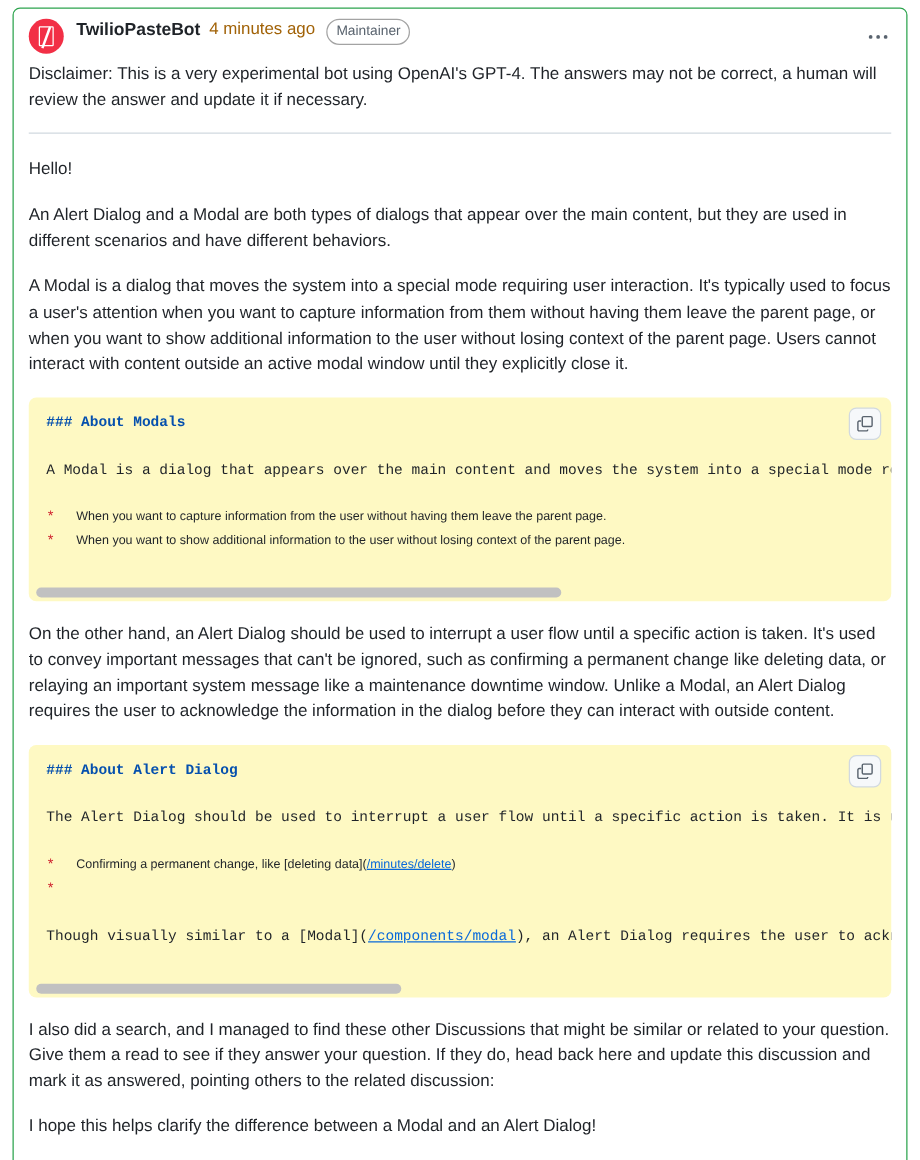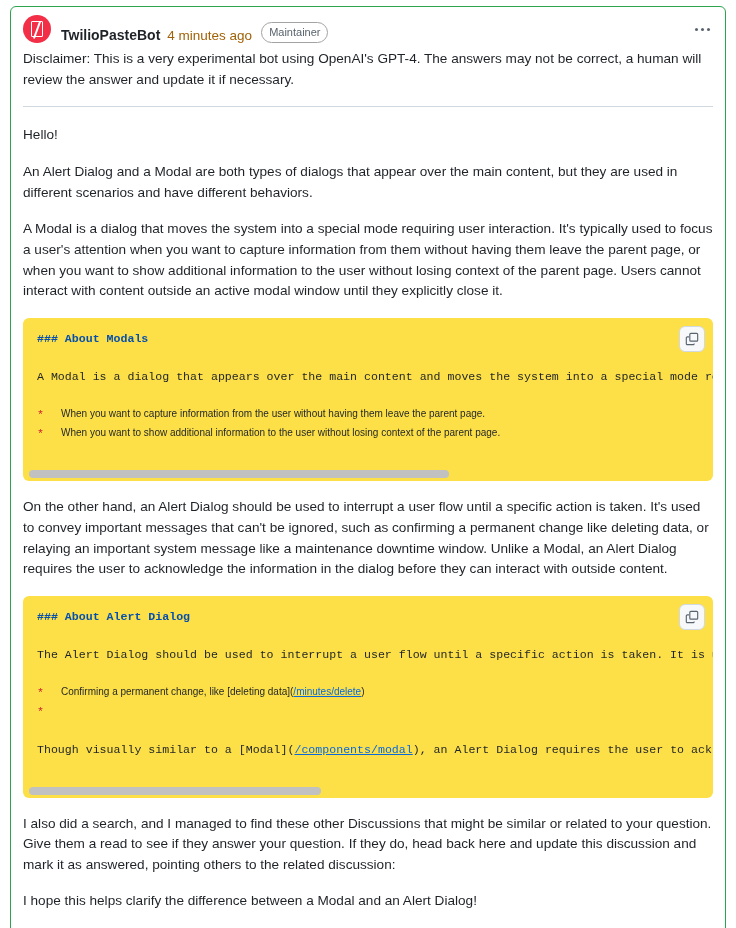--- a/index.html
+++ b/index.html
@@ -20,21 +20,21 @@
   .answer-card {
     border: 1px solid #2da44e;
     border-radius: 6px;
     background: #ffffff;
     overflow: hidden;
   }
 
   
   .card-header {
     display: flex;
-    align-items: flex-end;
+    align-items: flex-start;
     padding: 8px 12px 6px 12px;
     position: relative;
   }
   .avatar {
     width: 28px; height: 28px;
     border-radius: 50%;
     background: #f22f46;
     flex: 0 0 auto;
     position: relative;
     margin-right: 10px;
@@ -100,21 +100,21 @@
 
   .hr {
     height: 1px;
     background: #d1d9e0;
     margin: 14px 0 18px 0;
   }
 
   
   .codeblock {
     position: relative;
-    background: #fde047;
+    background: #fef9c3;
     border-radius: 6px;
     margin: 0 0 16px 0;
     padding: 12px 0 0 0;
   }
   .code-scroll {
     overflow: hidden;
     padding: 0 14px;
   }
   .code-line {
     font-family: "Liberation Mono", monospace;

